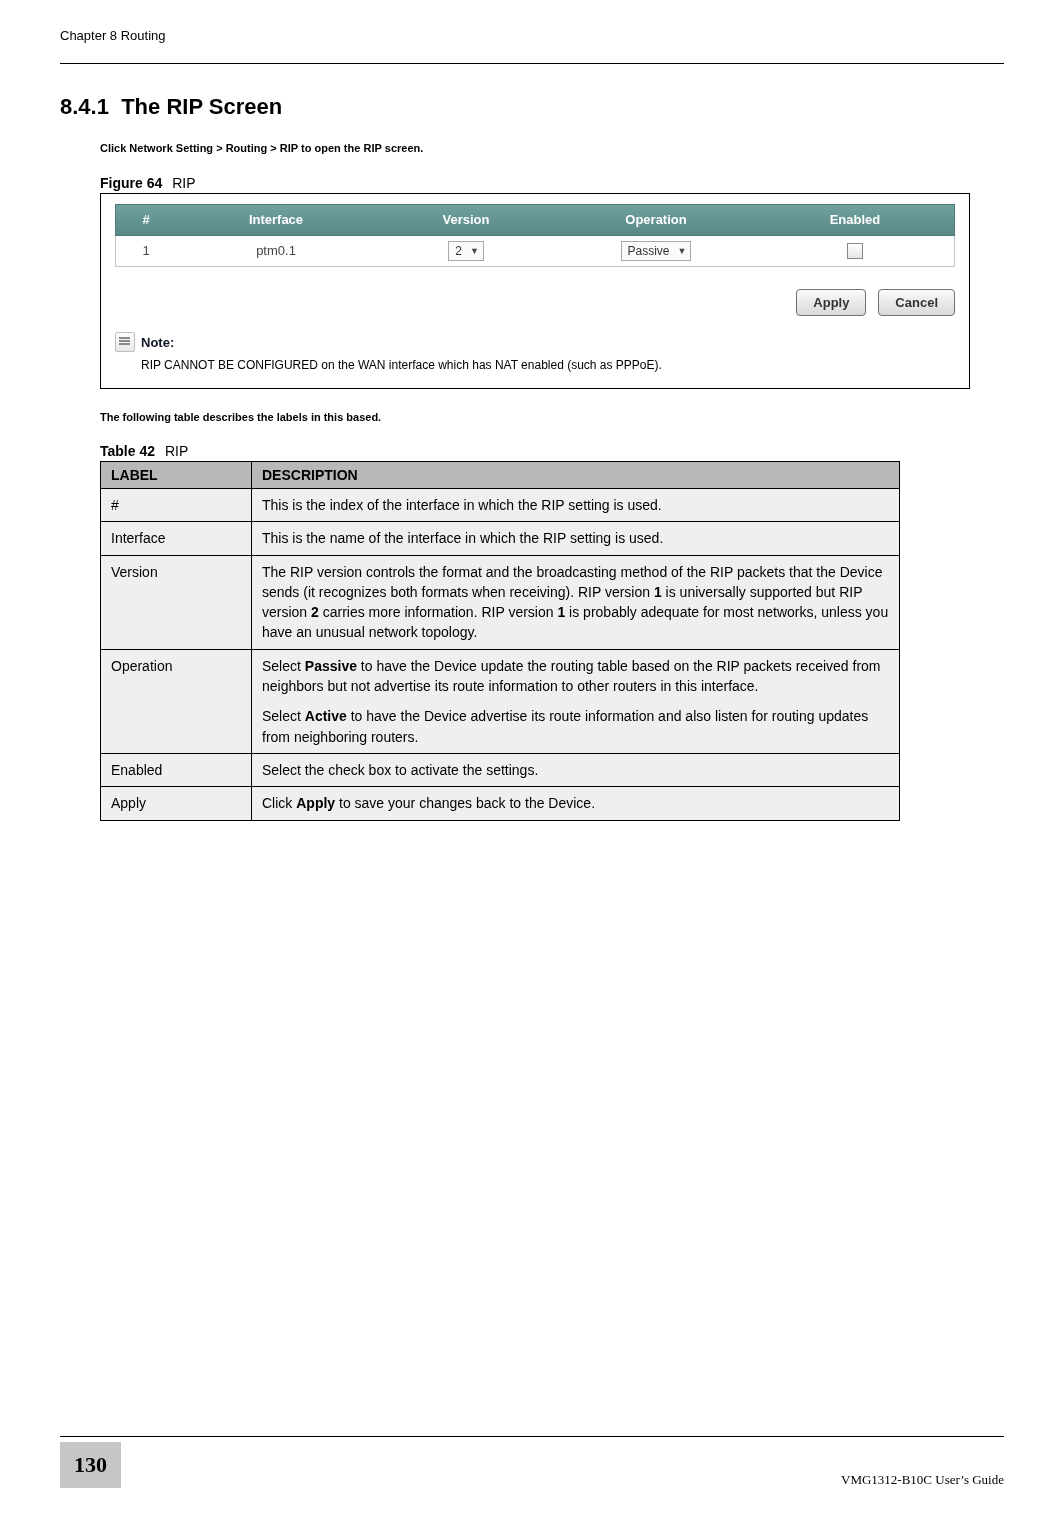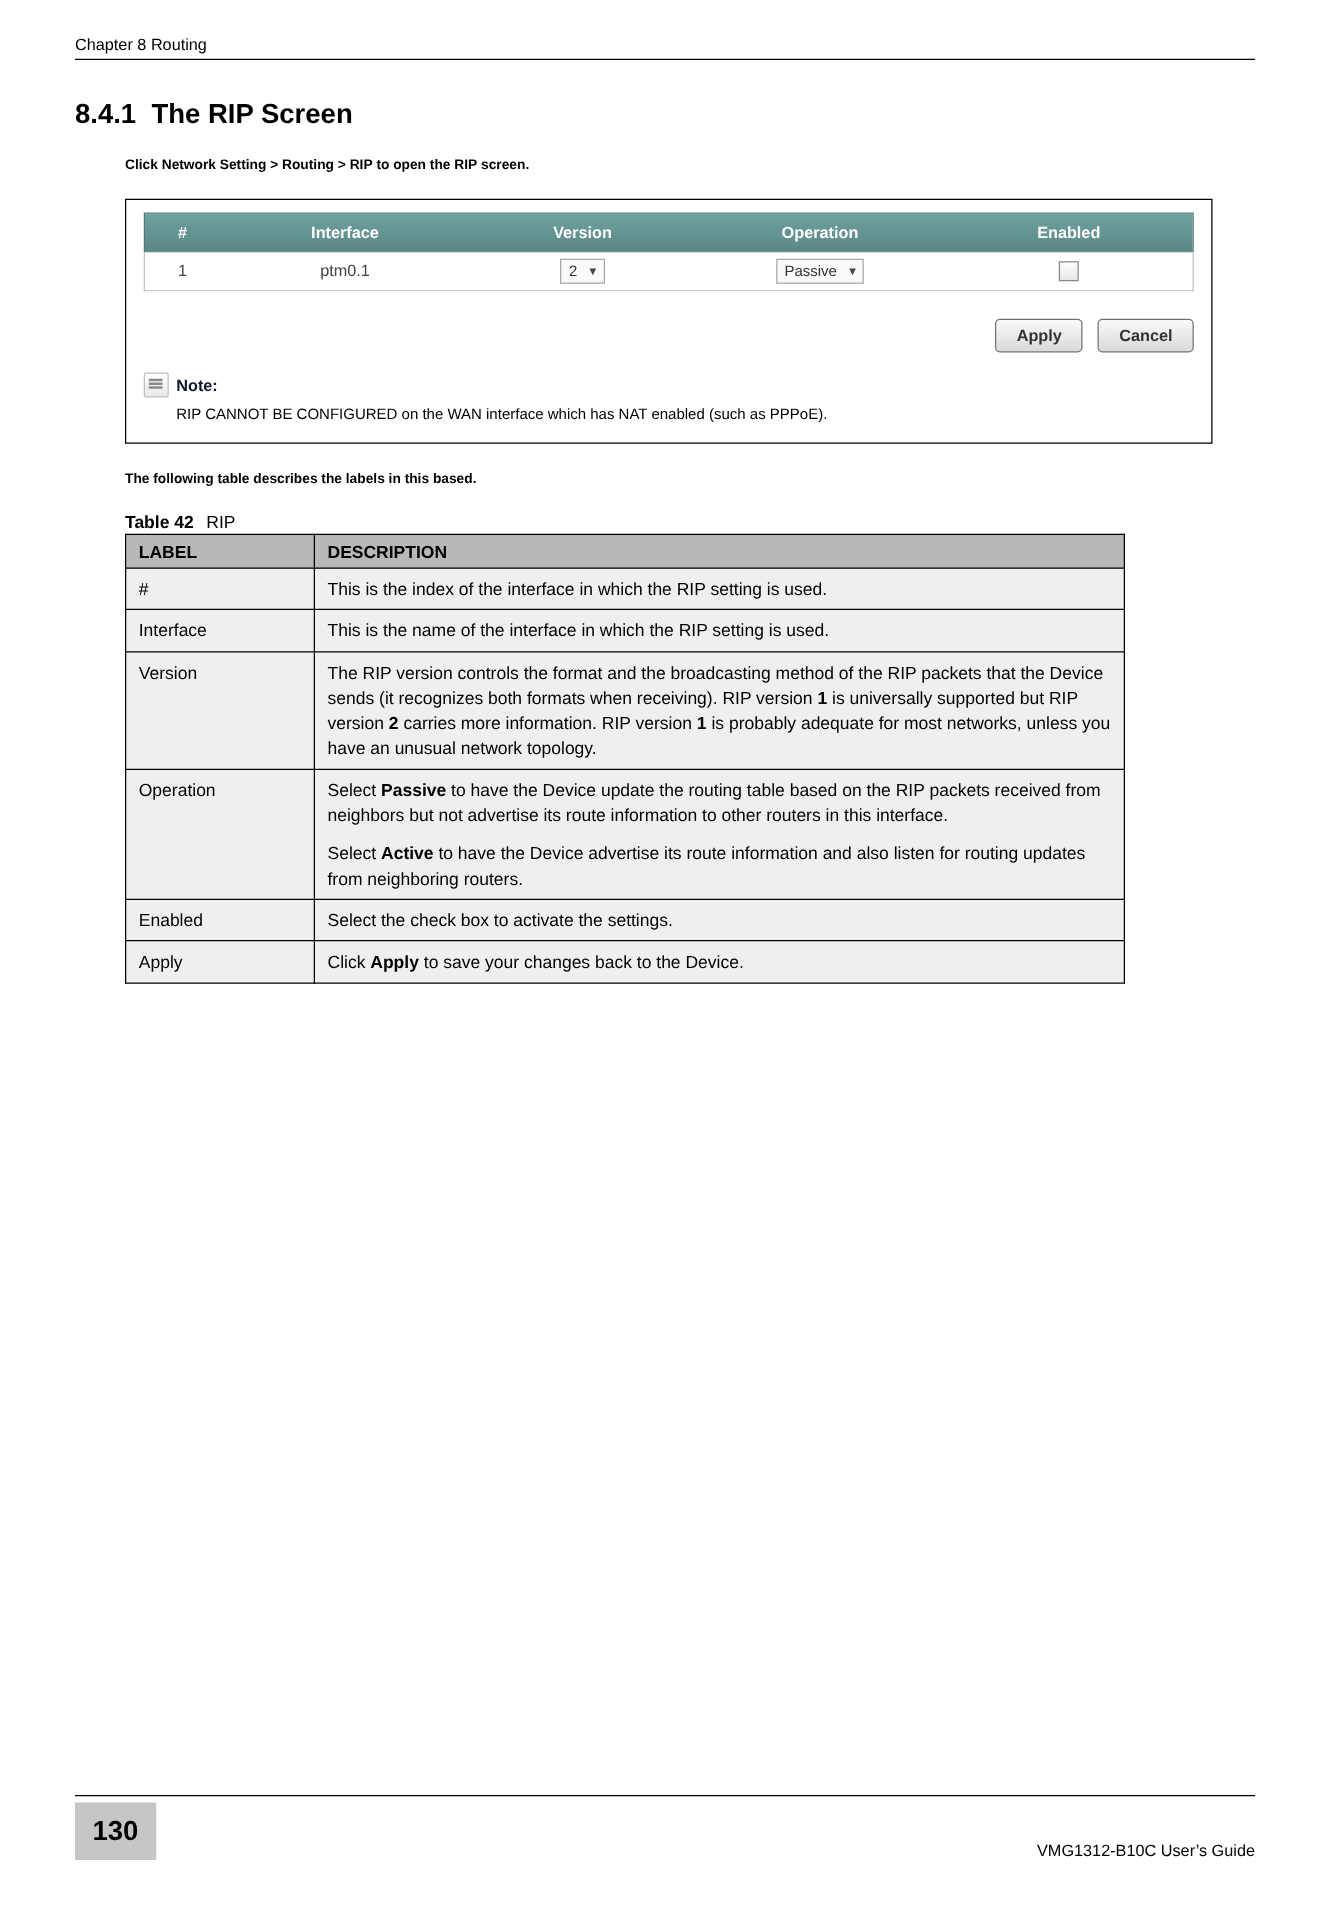--- a/index.html
+++ b/index.html
@@ -10,21 +10,21 @@
     color: #000;
     background: #fff;
     width: 1064px;
     height: 1524px;
     box-sizing: border-box;
     position: relative;
   }
   .header-line {
     border-bottom: 1px solid #000;
     margin: 28px 60px 0 60px;
-    padding-bottom: 4px;
+    padding-bottom: 20px;
     font-size: 13px;
   }
   .content {
     margin: 30px 60px 0 60px;
   }
   h2.section-heading {
     font-size: 22px;
     font-weight: bold;
     margin: 10px 0 20px 0;
     font-family: Arial, sans-serif;
@@ -185,20 +185,21 @@
   .desc-table td.label-cell { width: 130px; }
   .footer {
     position: absolute;
     bottom: 36px;
     left: 60px;
     right: 60px;
     border-top: 1px solid #000;
     padding-top: 6px;
     display: flex;
     align-items: flex-end;
+    font-family: Liberation Serif, serif;
   }
   .page-number-box {
     background: #c6c6c6;
     font-size: 22px;
     font-weight: bold;
     padding: 10px 14px;
     margin-top: -1px;
   }
   .footer-text {
     margin-left: auto;
@@ -217,20 +218,23 @@
 <div class="content">
 
   <h2 class="section-heading">
     <span>8.4.1</span>&nbsp;&nbsp;<span>The RIP Screen</span>
   </h2>
 
   <p class="body-text">
     <span>Click </span><b>Network Setting &gt; Routing &gt;  RIP</b><span> to open the </span><b>RIP</b><span> screen.</span>
   </p>
 
+  <div class="figure-caption">
+    <span class="num">Figure 64</span><span class="title">RIP</span>
+  </div>
 
   <div class="figure-box">
     <div class="rip-table-header">
       <div class="rip-col-hash">#</div>
       <div class="rip-col-interface">Interface</div>
       <div class="rip-col-version">Version</div>
       <div class="rip-col-operation">Operation</div>
       <div class="rip-col-enabled">Enabled</div>
     </div>
     <div class="rip-table-row">

